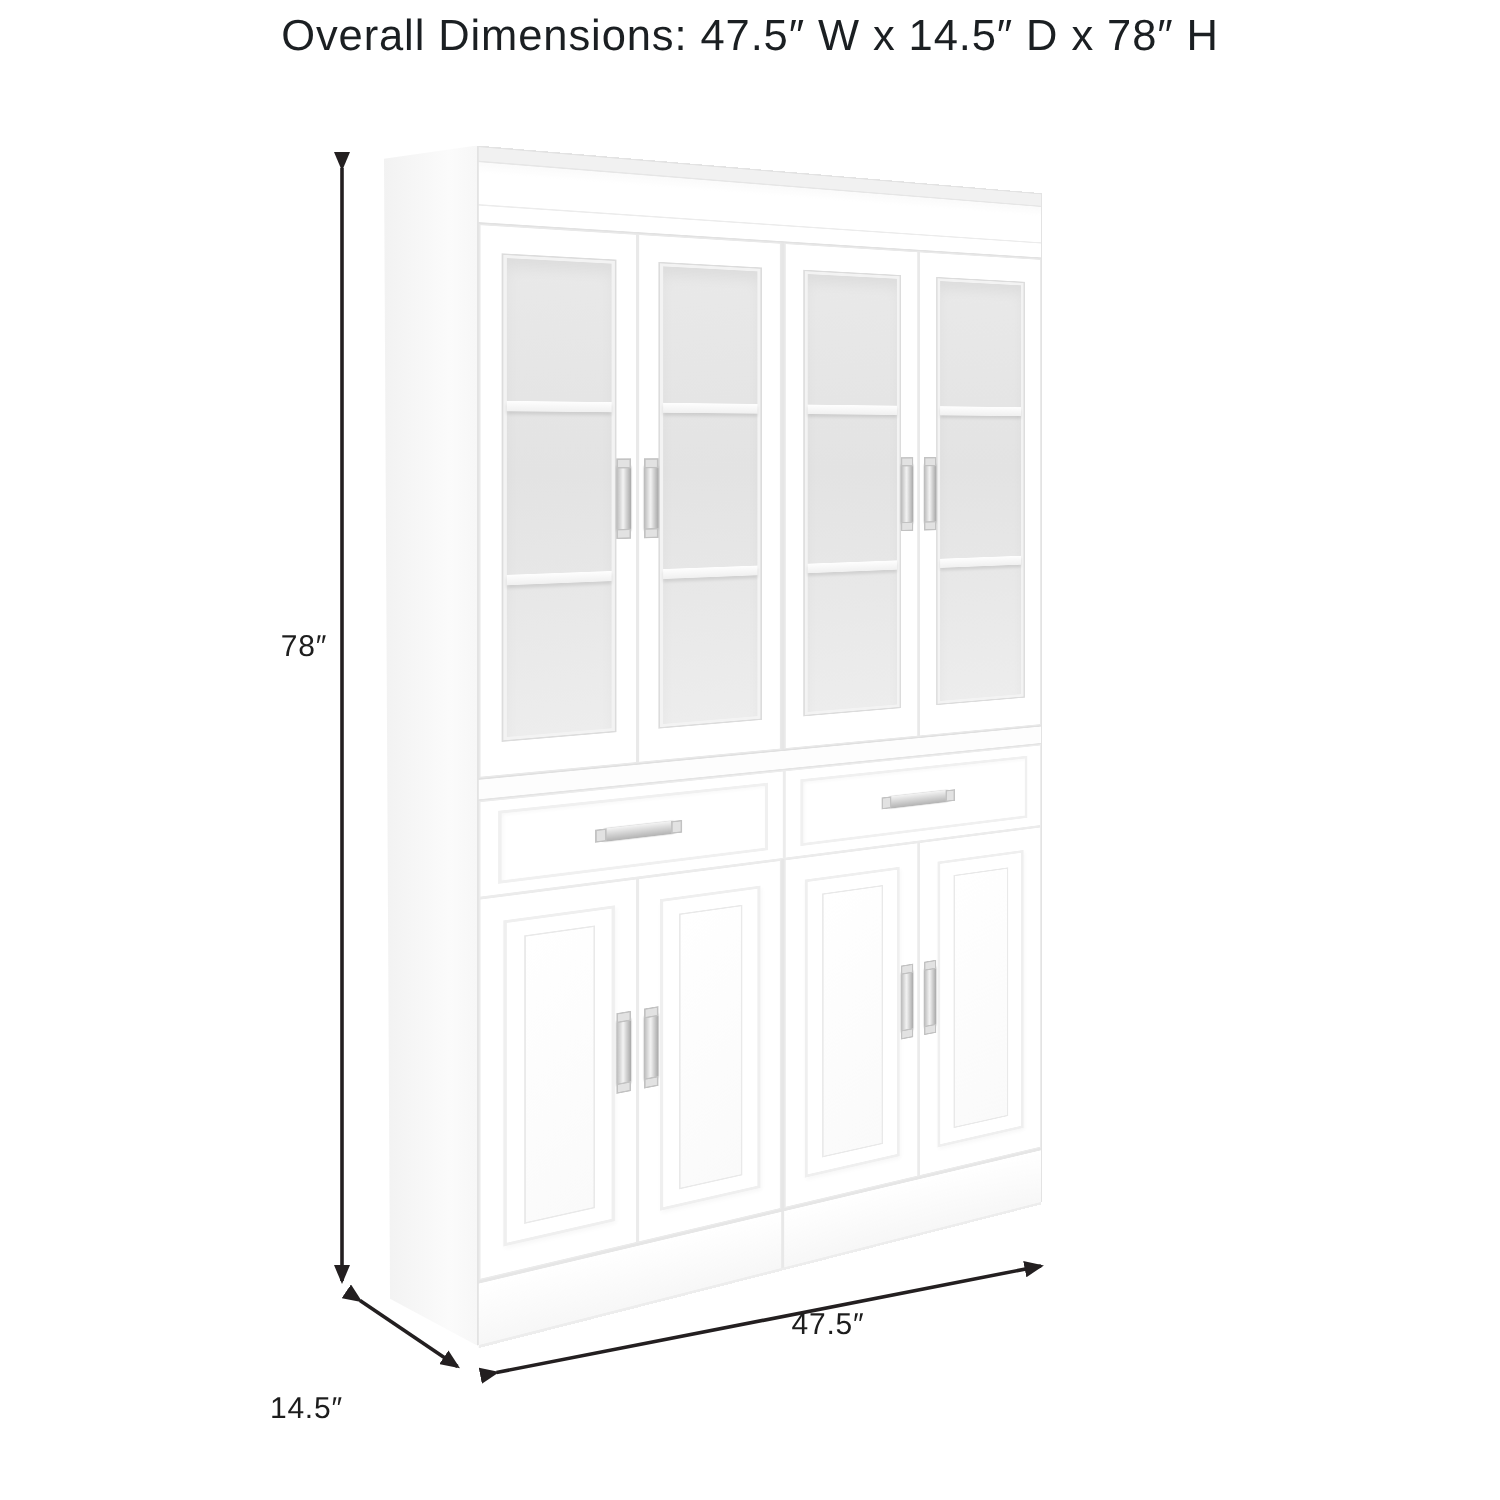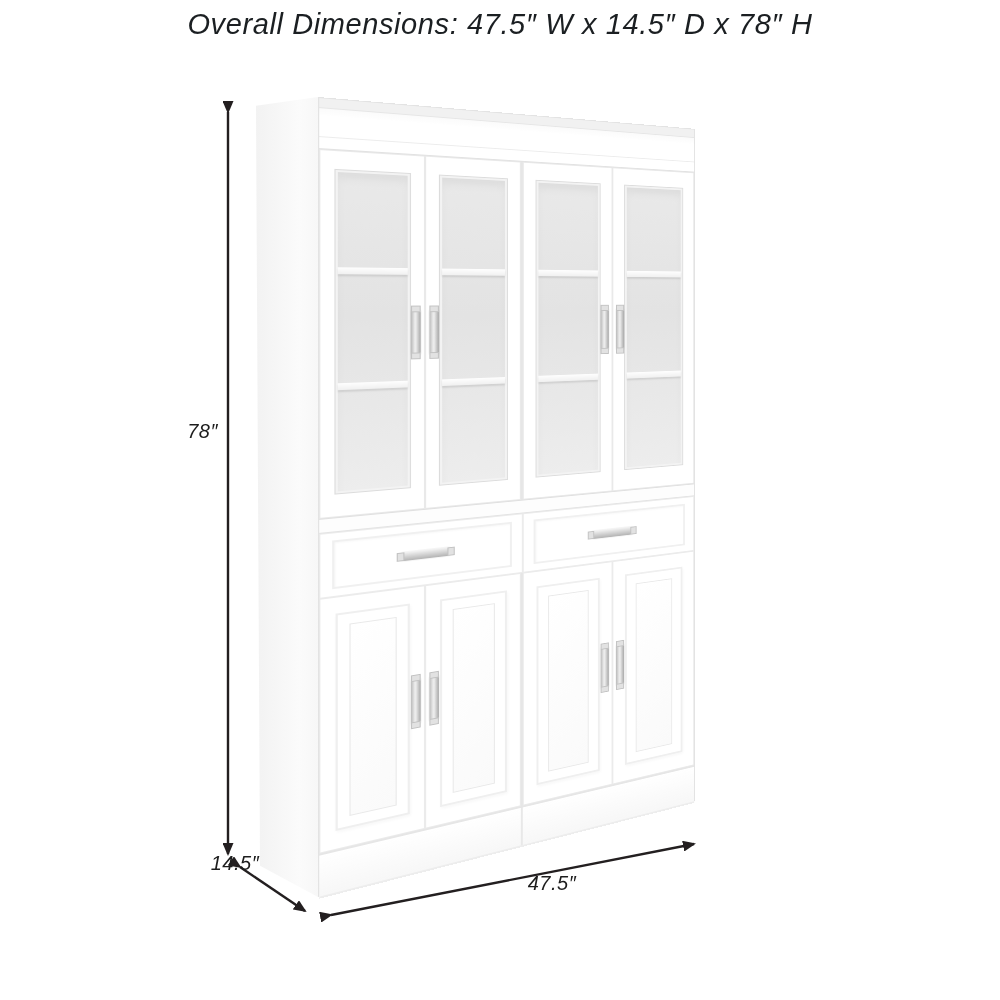--- a/index.html
+++ b/index.html
@@ -1,17 +1,17 @@
 <!DOCTYPE html>
 <html><head>
 <meta charset="utf-8">
 <style>
   html,body{margin:0;padding:0;background:#fff;}
   .stage{position:relative;width:1000px;height:1000px;background:#fff;overflow:hidden;
-         font-family:"Liberation Sans", sans-serif;color:#1c1c1c;font-style:italic;}
+         font-family:"Liberation Sans", sans-serif;color:#1c1c1c;}
   .title{position:absolute;top:8px;left:0;width:1000px;text-align:center;
          font-size:29px;letter-spacing:.6px;font-weight:400;color:#1b1f22;}
   
   .scene{position:absolute;inset:0;}
   .side-panel{position:absolute;left:256px;top:97px;width:62px;height:800px;
       background:linear-gradient(90deg,#f2f2f2,#fbfbfb 70%,#f7f7f7);
       clip-path:polygon(0 1.1%,100% 0,100% 100%,6.5% 96.1%);}
   .front{position:absolute;left:318px;top:97px;width:380px;height:800px;
       background:linear-gradient(90deg,#ffffff 0%,#ffffff 70%,#f5f5f5 100%);
       border:1px solid #e3e3e3;box-sizing:border-box;
@@ -63,21 +63,21 @@
   .h-handle::before,.h-handle::after{content:'';position:absolute;width:7px;height:9px;
       background:#e2e2e2;border:1px solid #c2c2c2;box-sizing:border-box;}
   .h-handle::before{left:-3px;} .h-handle::after{right:-3px;}
   .gh-l,.lh-l{right:calc(50% + 4px);} .gh-r,.lh-r{left:calc(50% + 4px);}
   .gh-l,.gh-r{top:160px;} .lh-l,.lh-r{top:95px;}
   .dh{top:50%;margin-top:-5px;}
   
   .arrows{position:absolute;inset:0;pointer-events:none;}
   .dim{position:absolute;font-size:20px;color:#1d1d1d;letter-spacing:.5px;}
   .dim-h{left:118px;width:100px;top:420px;text-align:right;}
-  .dim-d{left:180px;width:110px;top:852px;text-align:center;}
+  .dim-d{left:180px;width:110px;top:928px;text-align:left;}
   .dim-w{left:492px;width:120px;top:872px;text-align:center;}
 </style>
 </head>
 <body>
 
 <div class="stage">
 
   <div class="title">Overall Dimensions: 47.5″ W x 14.5″ D x 78″ H</div>
 
   <div class="scene">

